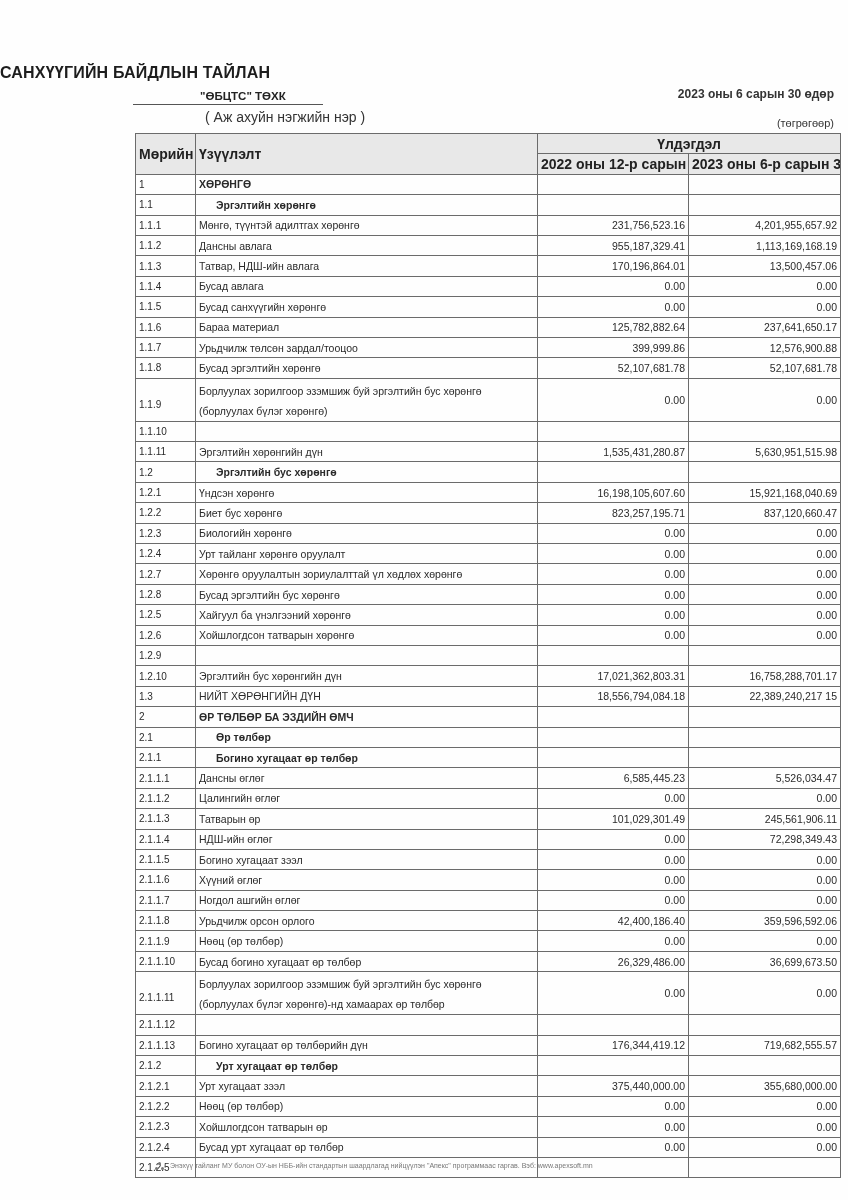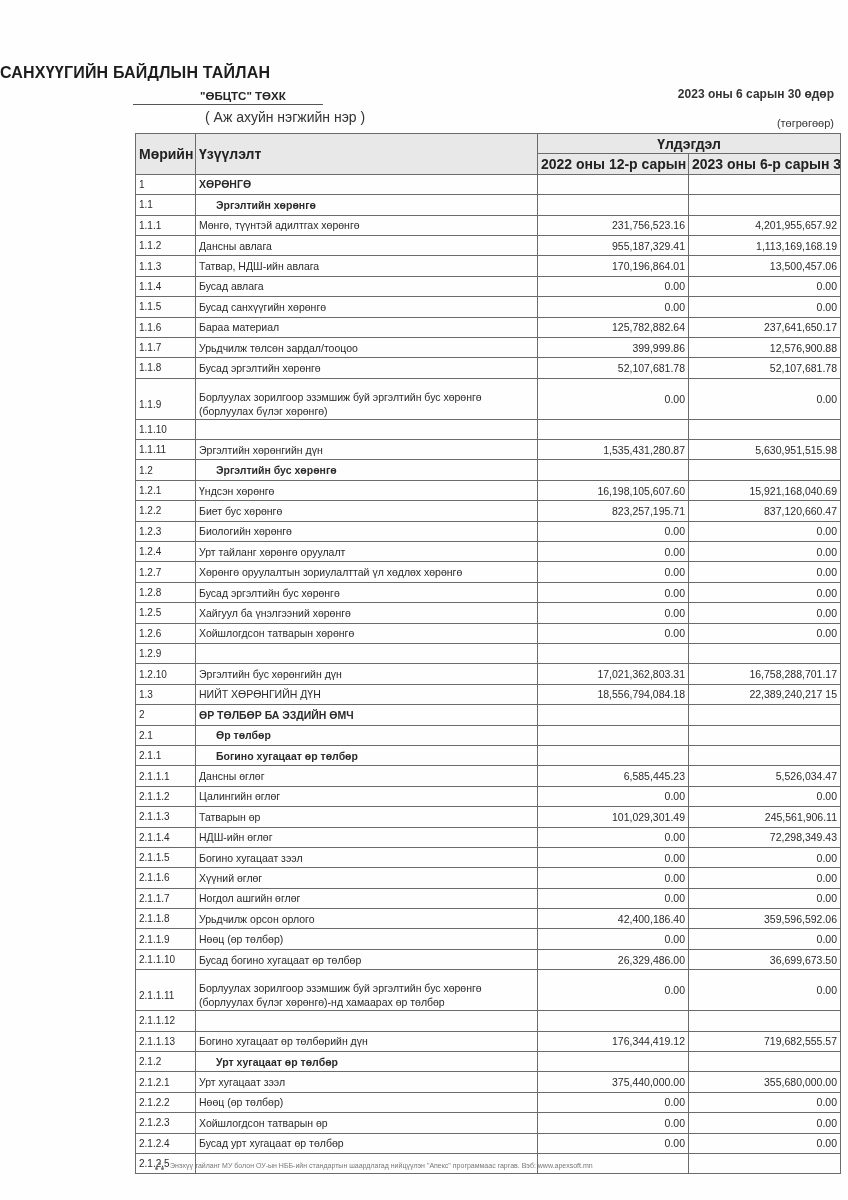--- a/index.html
+++ b/index.html
@@ -118,24 +118,24 @@
     }
     tr.sec td.desc {
       font-weight: bold;
       padding-left: 20px;
     }
     tr.top td.desc {
       font-weight: bold;
     }
     tr.multi td.desc {
       white-space: normal;
-      line-height: 14px;
+      line-height: 20px;
       height: 29px;
       vertical-align: top;
-      padding-top: 11px;
+      padding-top: 2px;
     }
     tr.multi td.num-col {
       vertical-align: top;
       padding-top: 20px;
     }
     .footer {
       position: absolute;
       left: 155px;
       top: 1162px;
       font-size: 7px;

